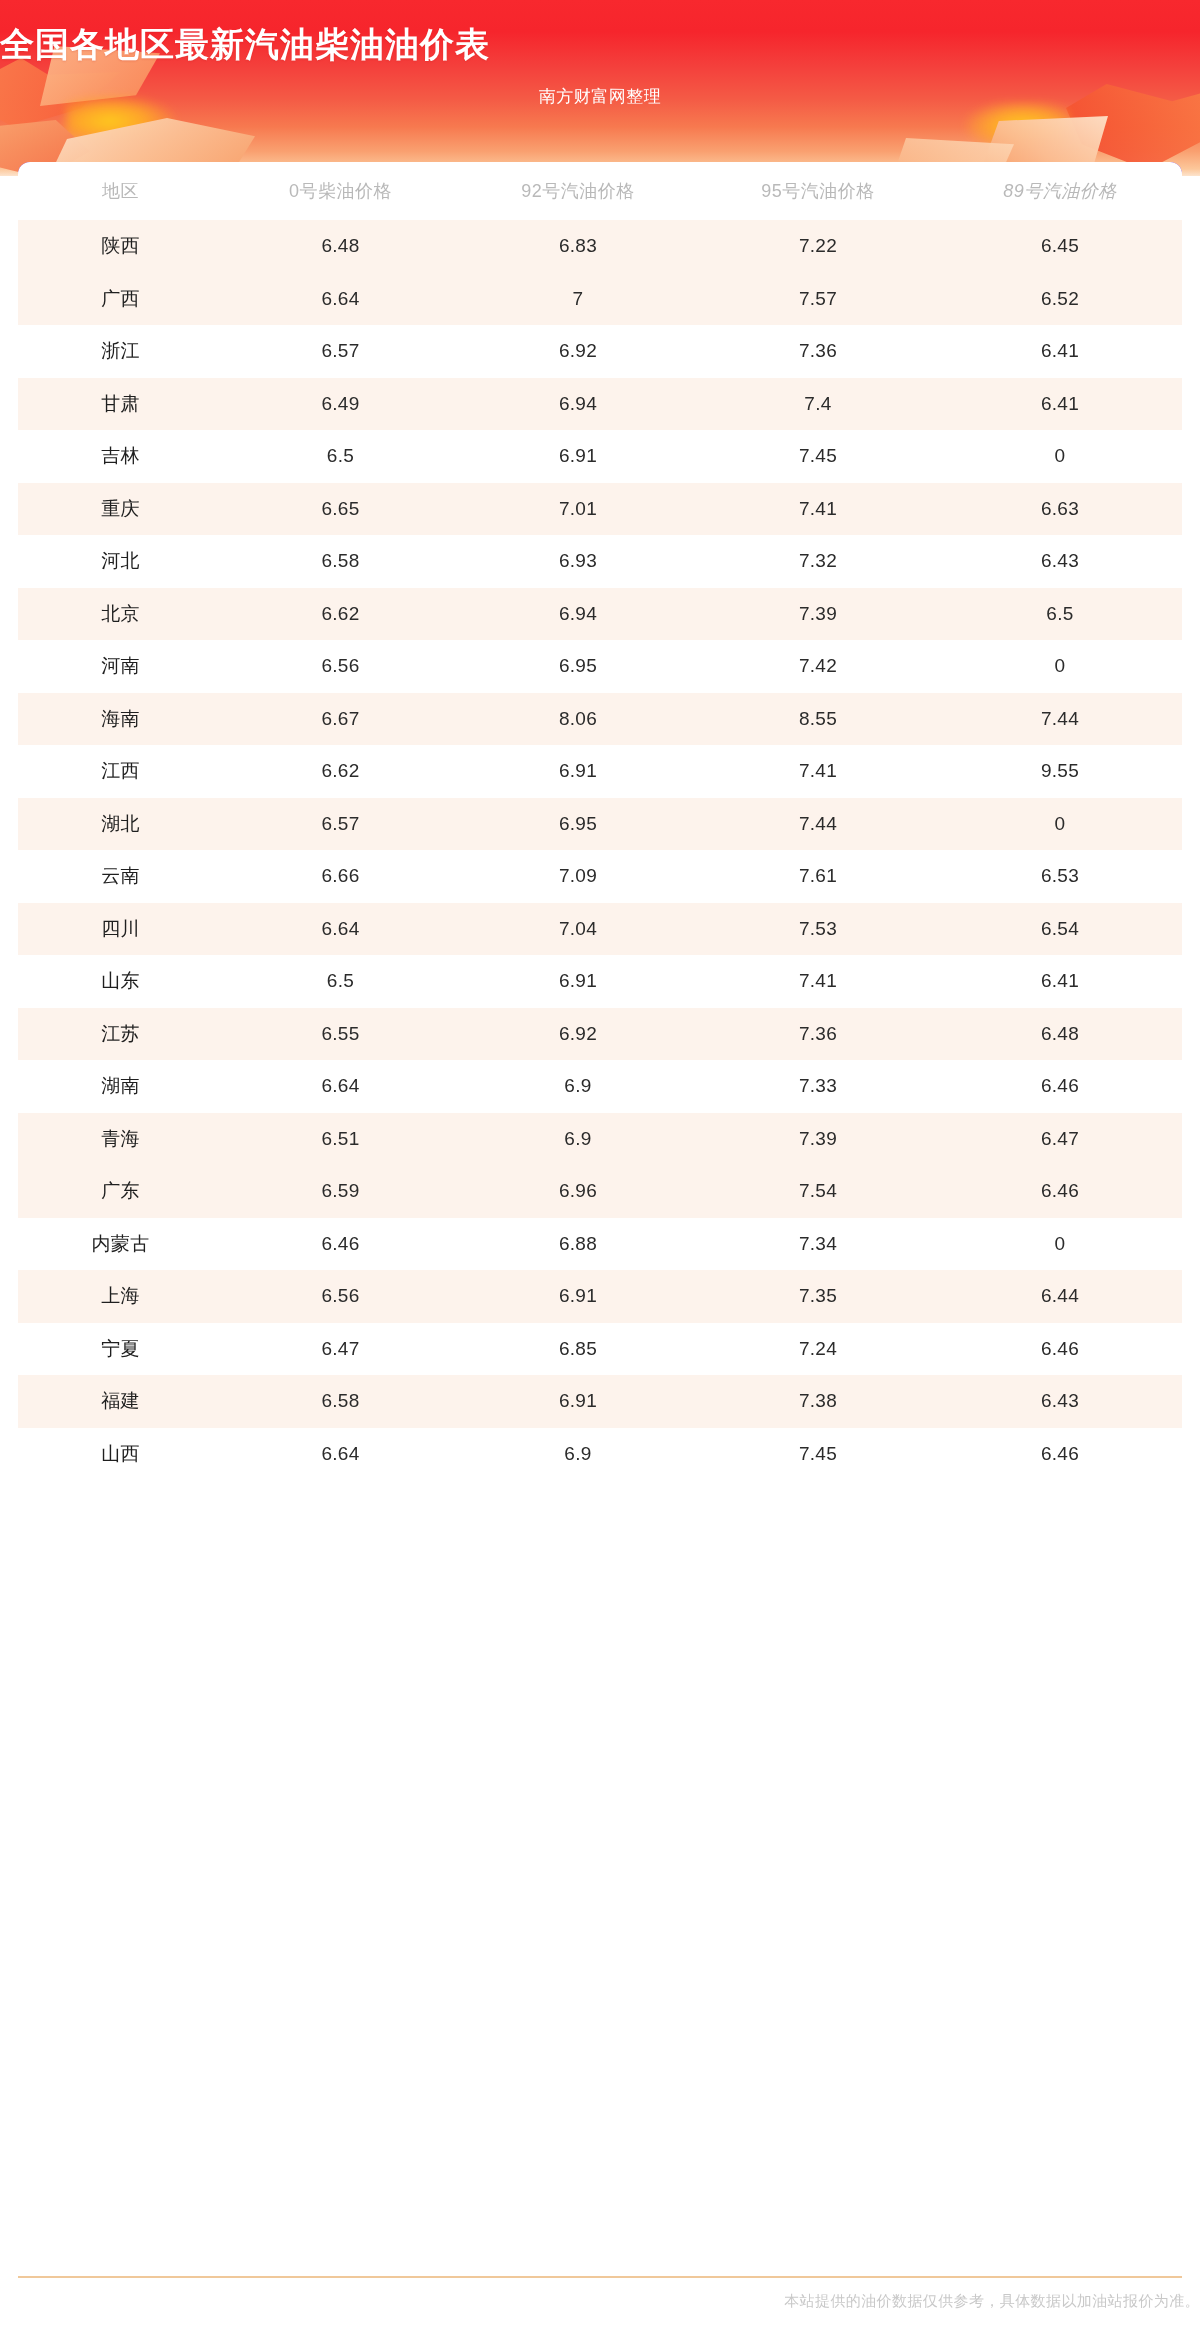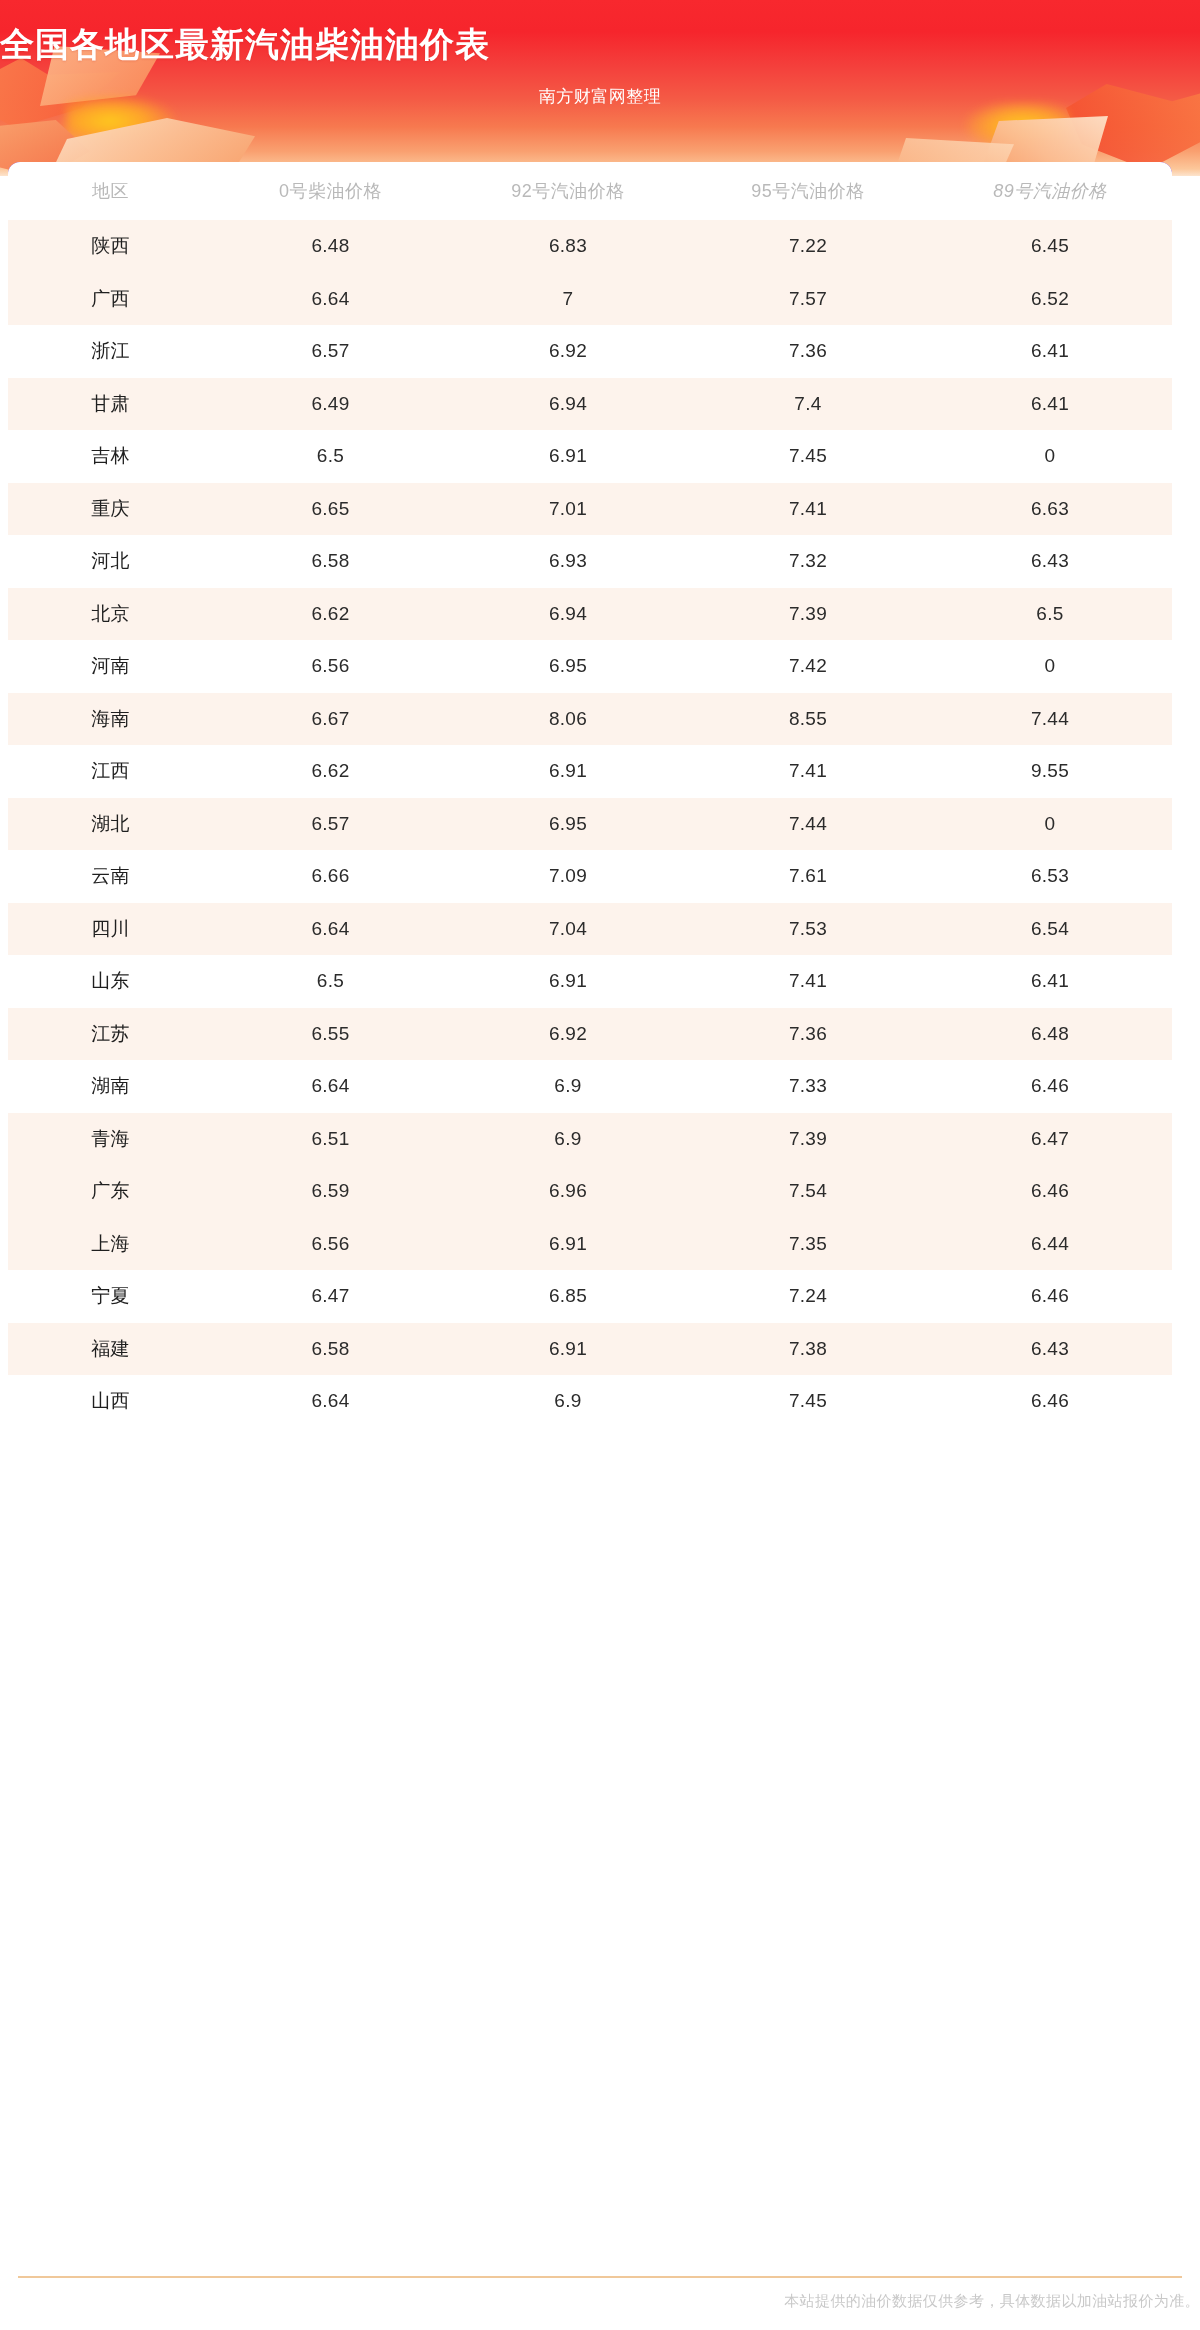--- a/index.html
+++ b/index.html
@@ -123,21 +123,21 @@
     color: #ffffff;
     font-size: 17px;
     font-weight: normal;
     padding-top: 17px;
     letter-spacing: .5px;
   }
 
   
   .card {
     position: absolute;
-    left: 8px;
+    left: 18px;
     top: 162px;
     width: 1164px;
     background: #6d28d9;
     border-radius: 12px 12px 0 0;
     z-index: 5;
     overflow: hidden;
   }
 
   table.price-table {
     width: 100%;
@@ -392,20 +392,27 @@
             <td>7.39</td>
             <td>6.47</td>
           </tr>
           <tr class="odd">
             <td class="region">广东</td>
             <td>6.59</td>
             <td>6.96</td>
             <td>7.54</td>
             <td>6.46</td>
           </tr>
+          <tr class="even">
+            <td class="region">内蒙古</td>
+            <td>6.46</td>
+            <td>6.88</td>
+            <td>7.34</td>
+            <td>0</td>
+          </tr>
           <tr class="odd">
             <td class="region">上海</td>
             <td>6.56</td>
             <td>6.91</td>
             <td>7.35</td>
             <td>6.44</td>
           </tr>
           <tr class="even">
             <td class="region">宁夏</td>
             <td>6.47</td>

